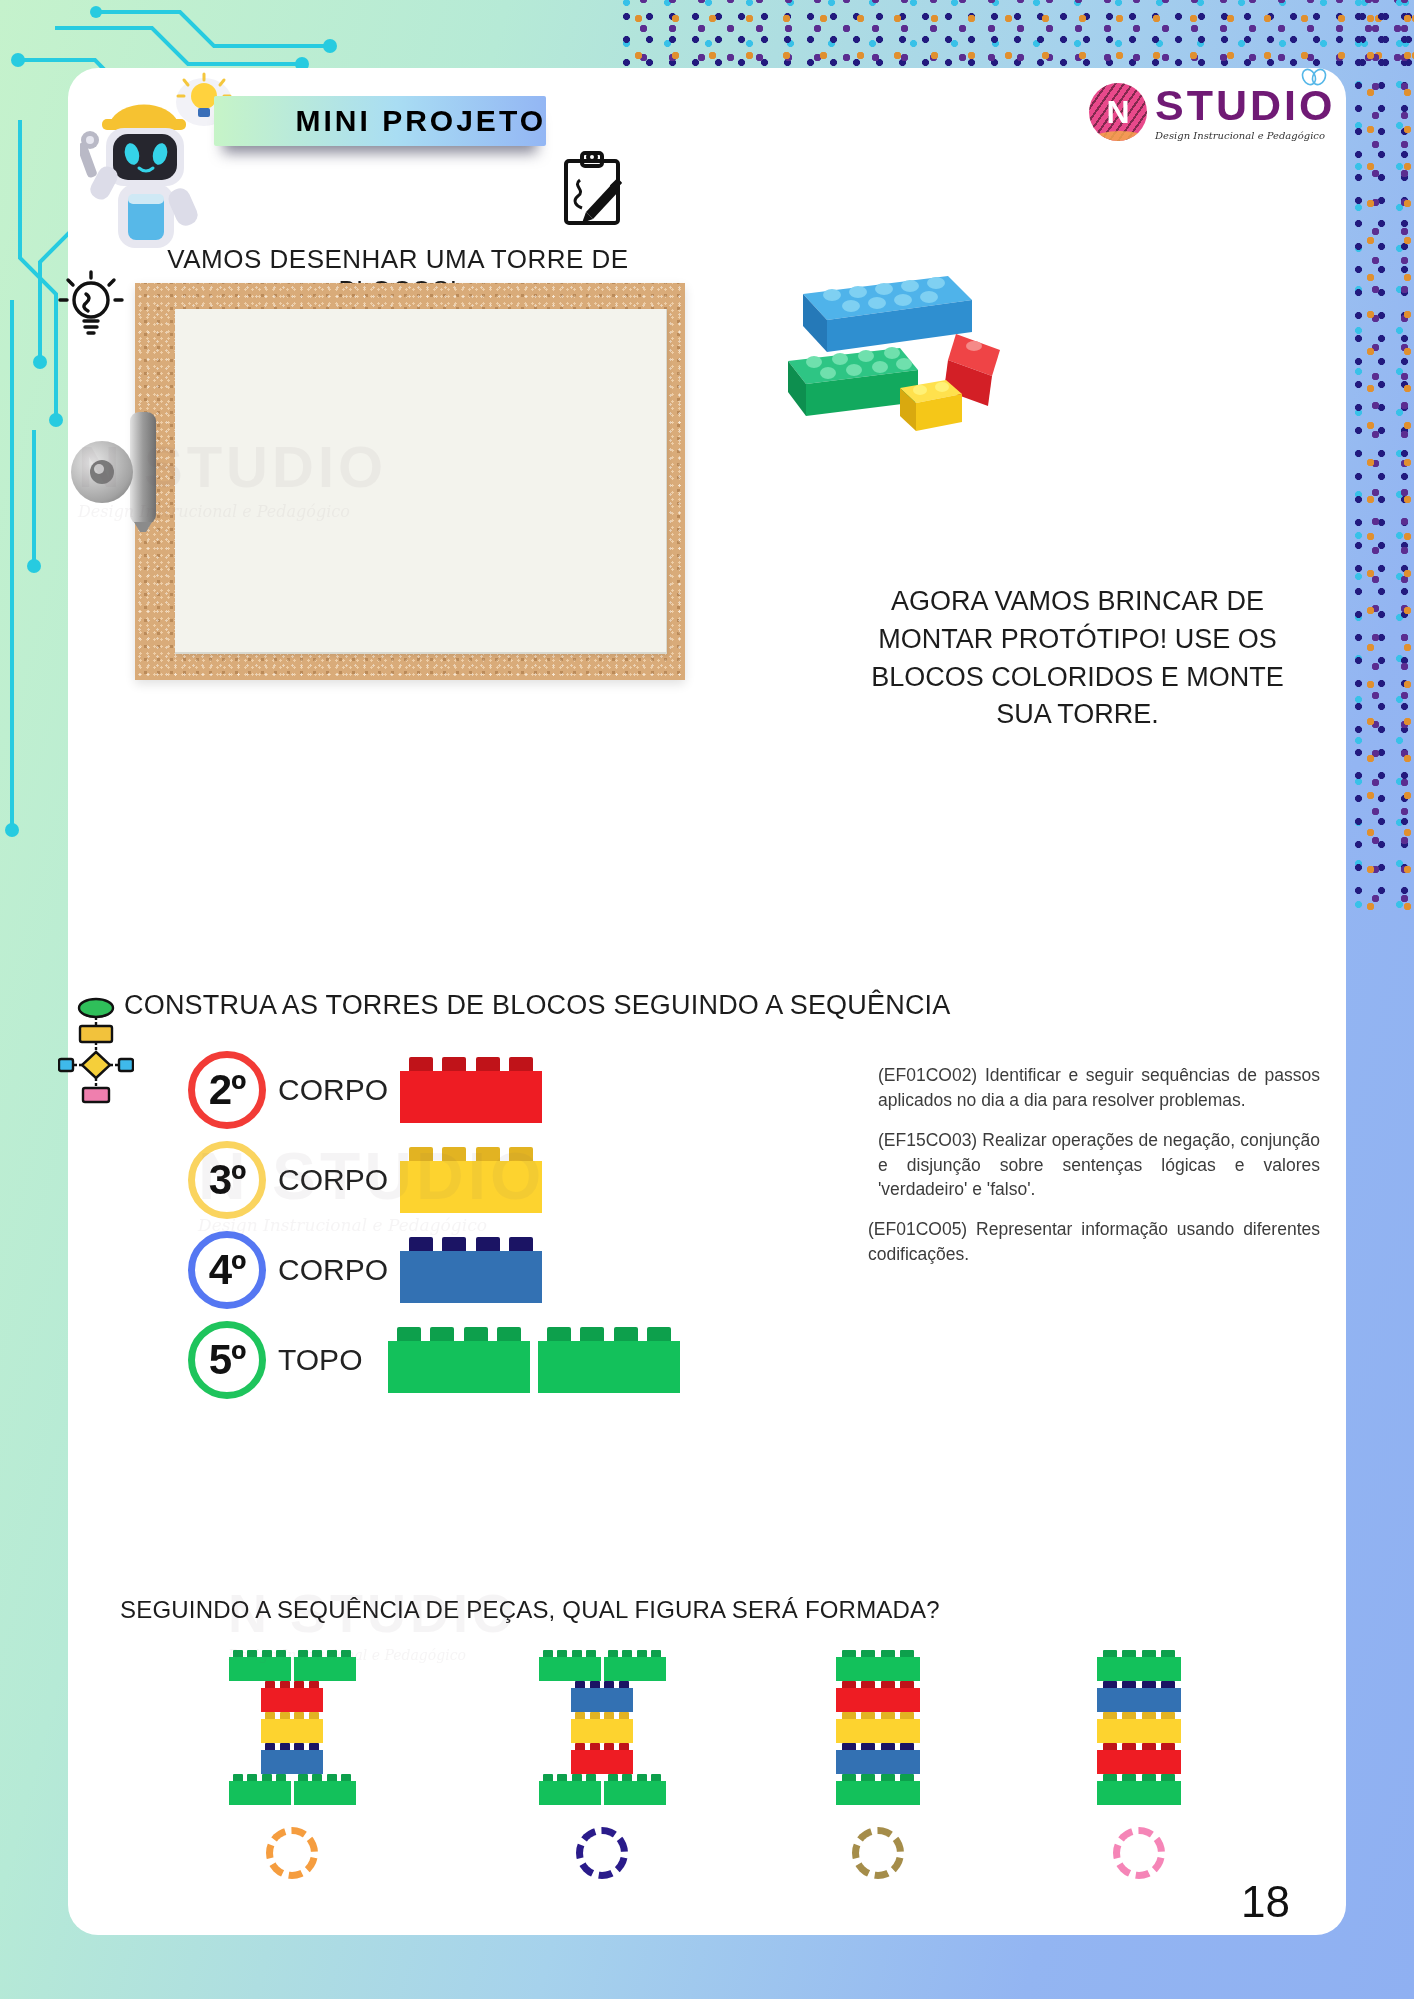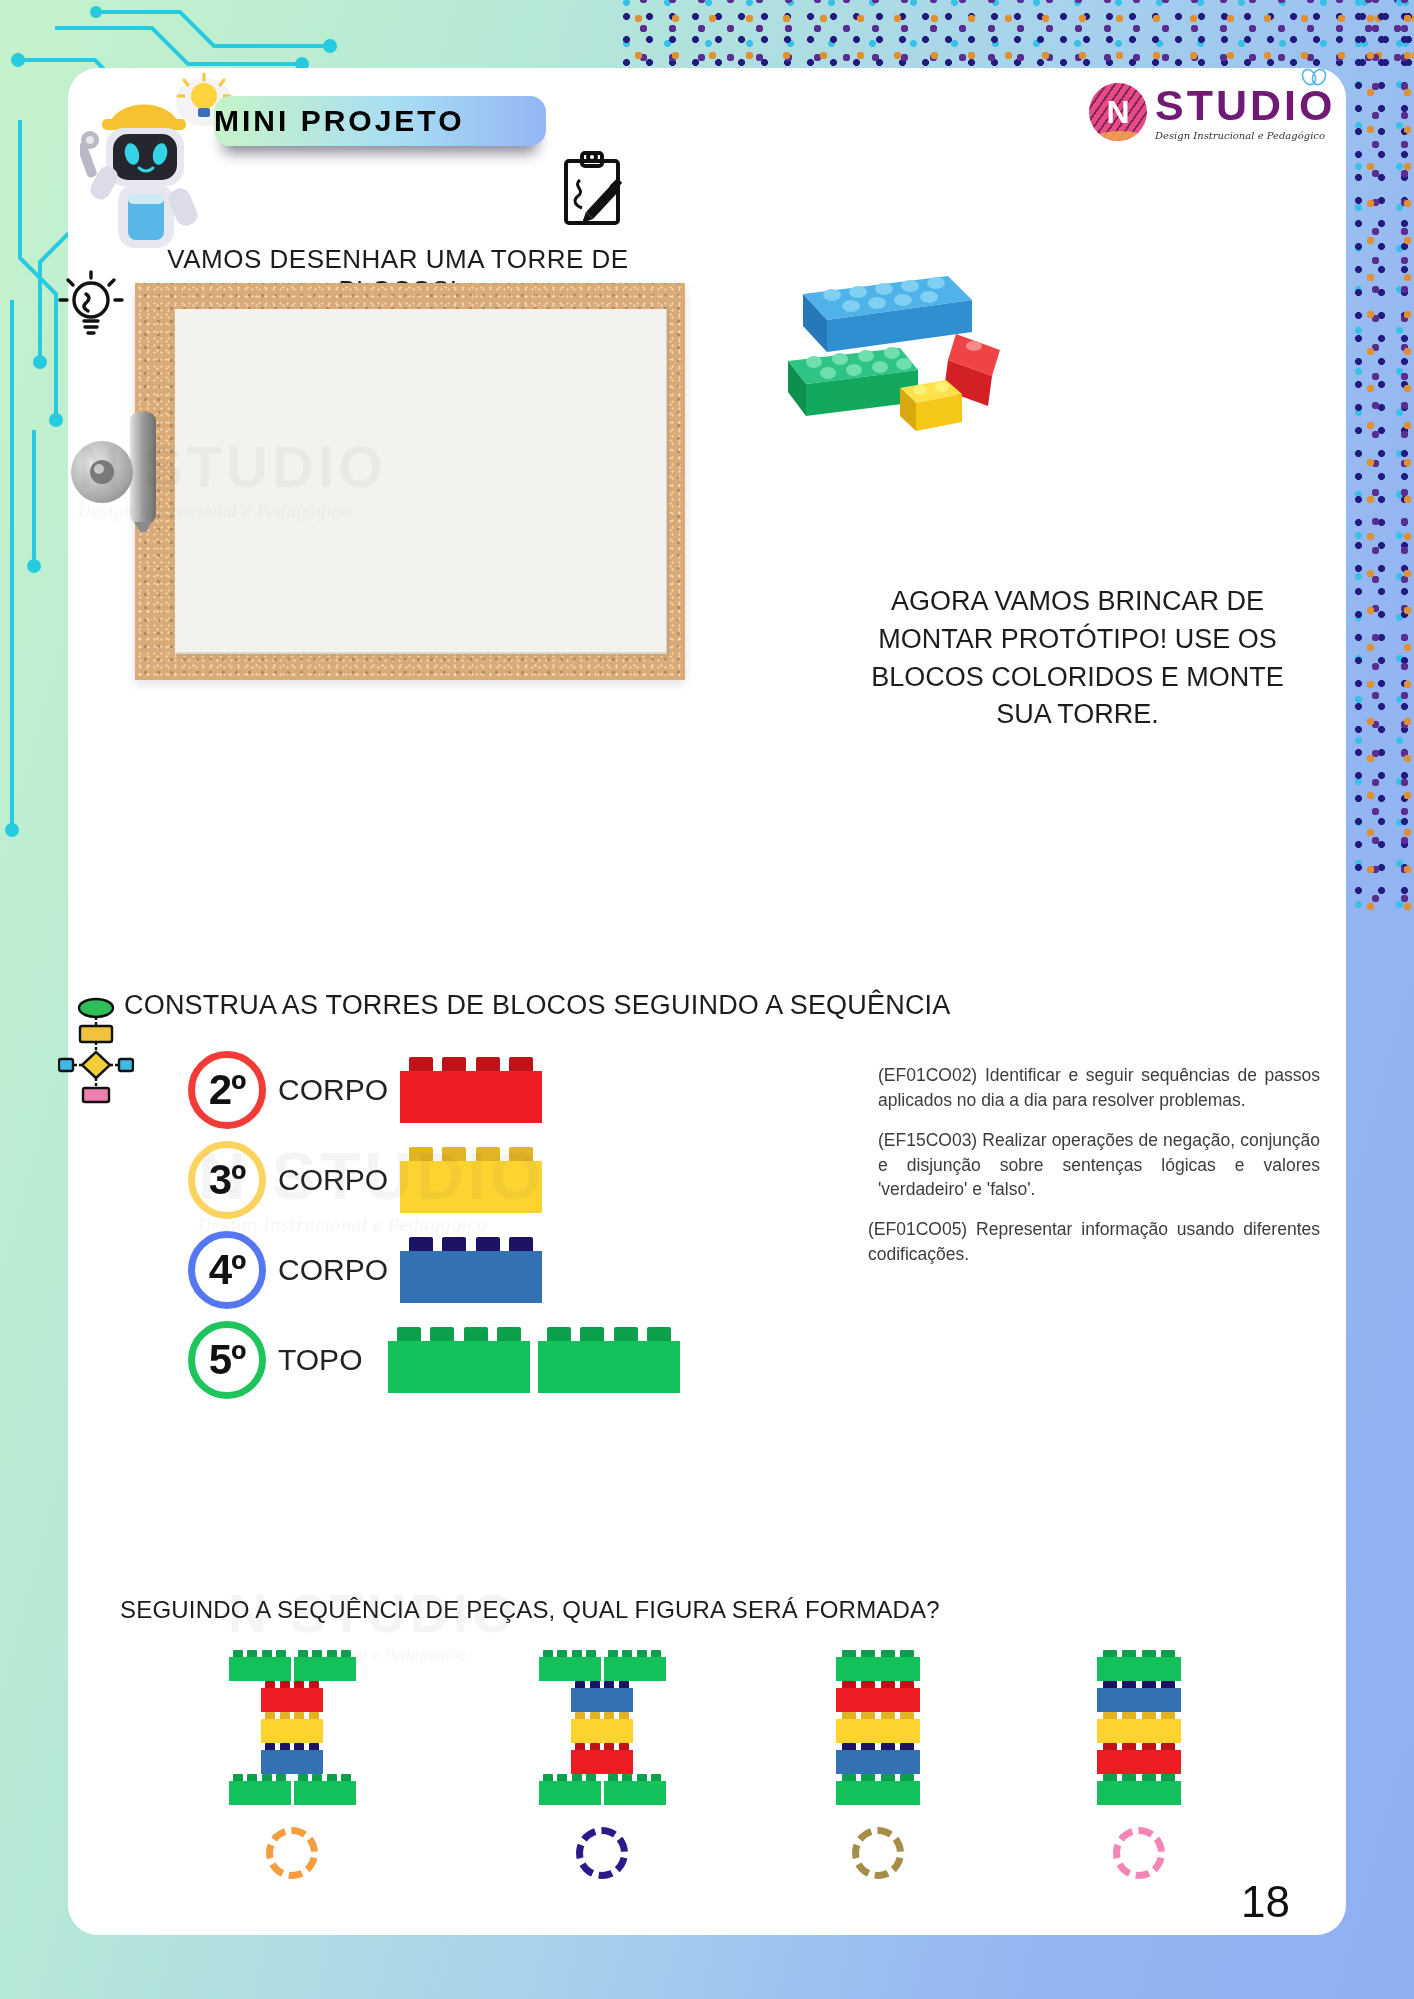--- a/index.html
+++ b/index.html
@@ -17,23 +17,23 @@
     background-size:37px 37px,29px 29px,23px 23px,41px 41px;
     background-position:0 0,9px 14px,18px 5px,27px 23px; }
   .dots-top { left:620px; top:0; width:794px; height:66px; }
   .dots-right { left:1352px; top:0; width:62px; height:910px; }
 
   .card { position:absolute; left:68px; top:68px; width:1278px; height:1867px;
     background:#ffffff; border-radius:30px; z-index:2; }
   .abs { position:absolute; }
 
   
-  .badge { left:146px; top:28px; width:332px; height:50px; border-radius:16px;
+  .badge { left:146px; top:28px; width:332px; height:50px; border-radius:2px;
     background:linear-gradient(90deg,#c6f4c7 0%,#a9ddf3 55%,#93b6f4 100%);
-    display:flex; align-items:center; justify-content:flex-start;
+    display:flex; align-items:center; justify-content:flex-end;
     font-weight:800; font-size:30px; letter-spacing:3px; color:#000;
     box-shadow:0 16px 14px -9px rgba(40,40,70,.55); }
   .logo { right:22px; top:12px; width:235px; height:64px; display:flex; align-items:center; gap:8px; }
   .logo-circle { width:58px; height:58px; border-radius:50%; background:#e8498b;
     position:relative; overflow:hidden; flex:0 0 auto;
     display:flex; align-items:center; justify-content:center; }
   .logo-circle::before { content:""; position:absolute; inset:0;
     background:repeating-linear-gradient(125deg,rgba(0,0,0,.8) 0 2px,transparent 2px 7px); opacity:.55; }
   .logo-circle::after { content:""; position:absolute; left:6px; bottom:-4px; width:50px; height:14px;
     background:#f5a64b; border-radius:50%; opacity:.85; }

